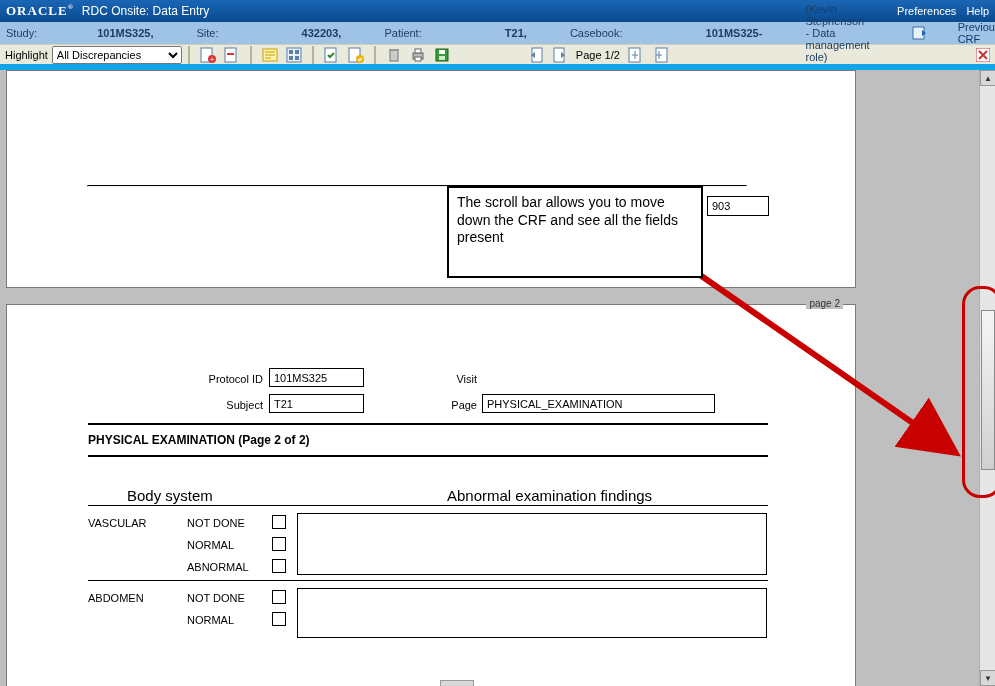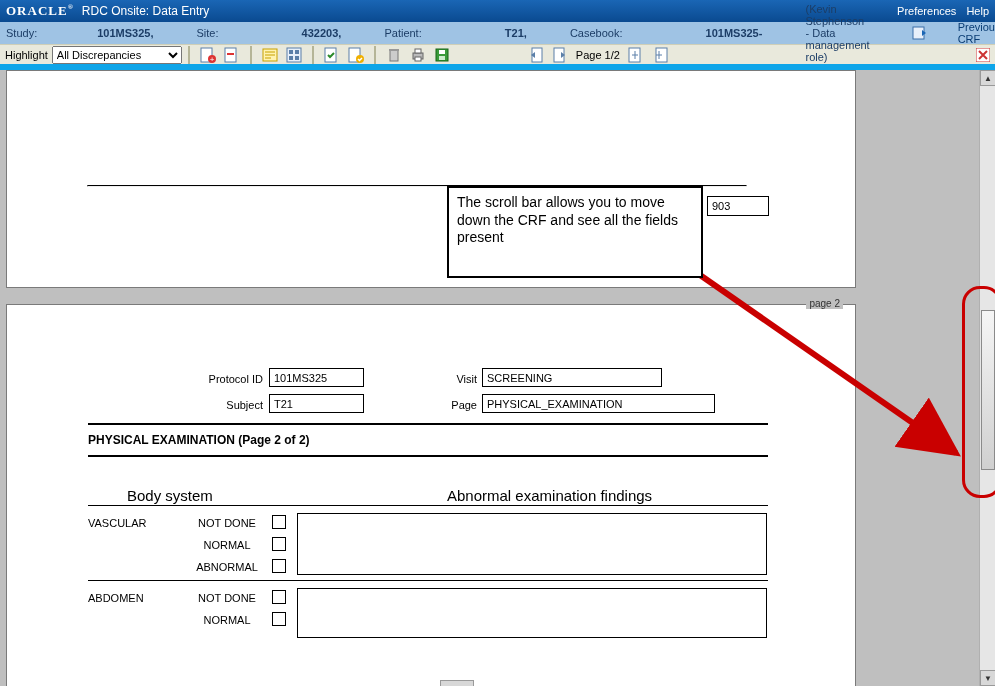--- a/index.html
+++ b/index.html
@@ -47,21 +47,21 @@
   .logo-box { position:absolute; left:77px; top:62px; width:98px; height:32px; color:#0056a6; font-family:Arial; font-size:16px; font-weight:bold; display:flex; align-items:center; justify-content:center;}
   .logo-box::before, .logo-box::after { content:""; position:absolute; top:0; bottom:0; width:10px; border:2px solid #a8a8a8; }
   .logo-box::before { left:-4px; border-right:none; }
   .logo-box::after { right:-4px; border-left:none; }
   .fld-label { position:absolute; font-size:11px; text-align:right;}
   .fld-box { position:absolute; height:19px; border:1.5px solid #000; font-size:11px; display:flex; align-items:center; padding:0 4px; background:#fff;}
   .sect-line { position:absolute; left:81px; width:680px; border-top:2px solid #000;}
   .sect-title { position:absolute; left:81px; font-weight:bold; font-size:12px;}
   .colhead { position:absolute; font-size:15px; }
   .bs-label { position:absolute; font-size:11px;}
-  .opt-label { position:absolute; font-size:11px; text-align:center; width:80px;}
+  .opt-label { position:absolute; font-size:11px; text-align:left; width:80px;}
   .chk { position:absolute; width:14px; height:14px; border:1.5px solid #000; background:#fff;}
   .find-box { position:absolute; border:1.5px solid #000; background:#fff;}
 
   
   .vscroll { position:absolute; right:0; top:0; width:16px; height:616px; background:#e6e6e6; border-left:1px solid #b0b0b0;}
   .vscroll .arrow { width:16px; height:16px; background:#d8d8d8; border:1px solid #999; display:flex; align-items:center; justify-content:center; font-size:8px; color:#333; position:absolute; left:0;}
   .vscroll .arrow.up { top:0;}
   .vscroll .arrow.dn { bottom:0;}
   .vscroll .thumb { position:absolute; left:1px; width:14px; top:240px; height:160px; background:linear-gradient(#f5f5f5,#d0d0d0); border:1px solid #8a8a8a;}
 
@@ -227,21 +227,20 @@
       <div class="pagenum">page 2</div>
 
 
       <div class="fld-label" style="left:186px; top:68px; width:70px;">Protocol ID</div>
       <div class="fld-box" style="left:262px; top:63px; width:95px;">101MS325</div>
 
       <div class="fld-label" style="left:210px; top:94px; width:46px;">Subject</div>
       <div class="fld-box" style="left:262px; top:89px; width:95px;">T21</div>
 
       <div class="fld-label" style="left:440px; top:68px; width:30px;">Visit</div>
-      <div class="fld-box" style="left:475px; top:63px; width:180px;">SCREENING</div>
 
       <div class="fld-label" style="left:438px; top:94px; width:32px;">Page</div>
       <div class="fld-box" style="left:475px; top:89px; width:233px;">PHYSICAL_EXAMINATION</div>
 
       <div class="sect-line" style="top:118px;"></div>
       <div class="sect-title" style="top:128px;">PHYSICAL EXAMINATION (Page 2 of 2)</div>
       <div class="sect-line" style="top:150px;"></div>
 
       <div class="colhead" style="left:120px; top:182px;">Body system</div>
       <div class="colhead" style="left:440px; top:182px;">Abnormal examination findings</div>

